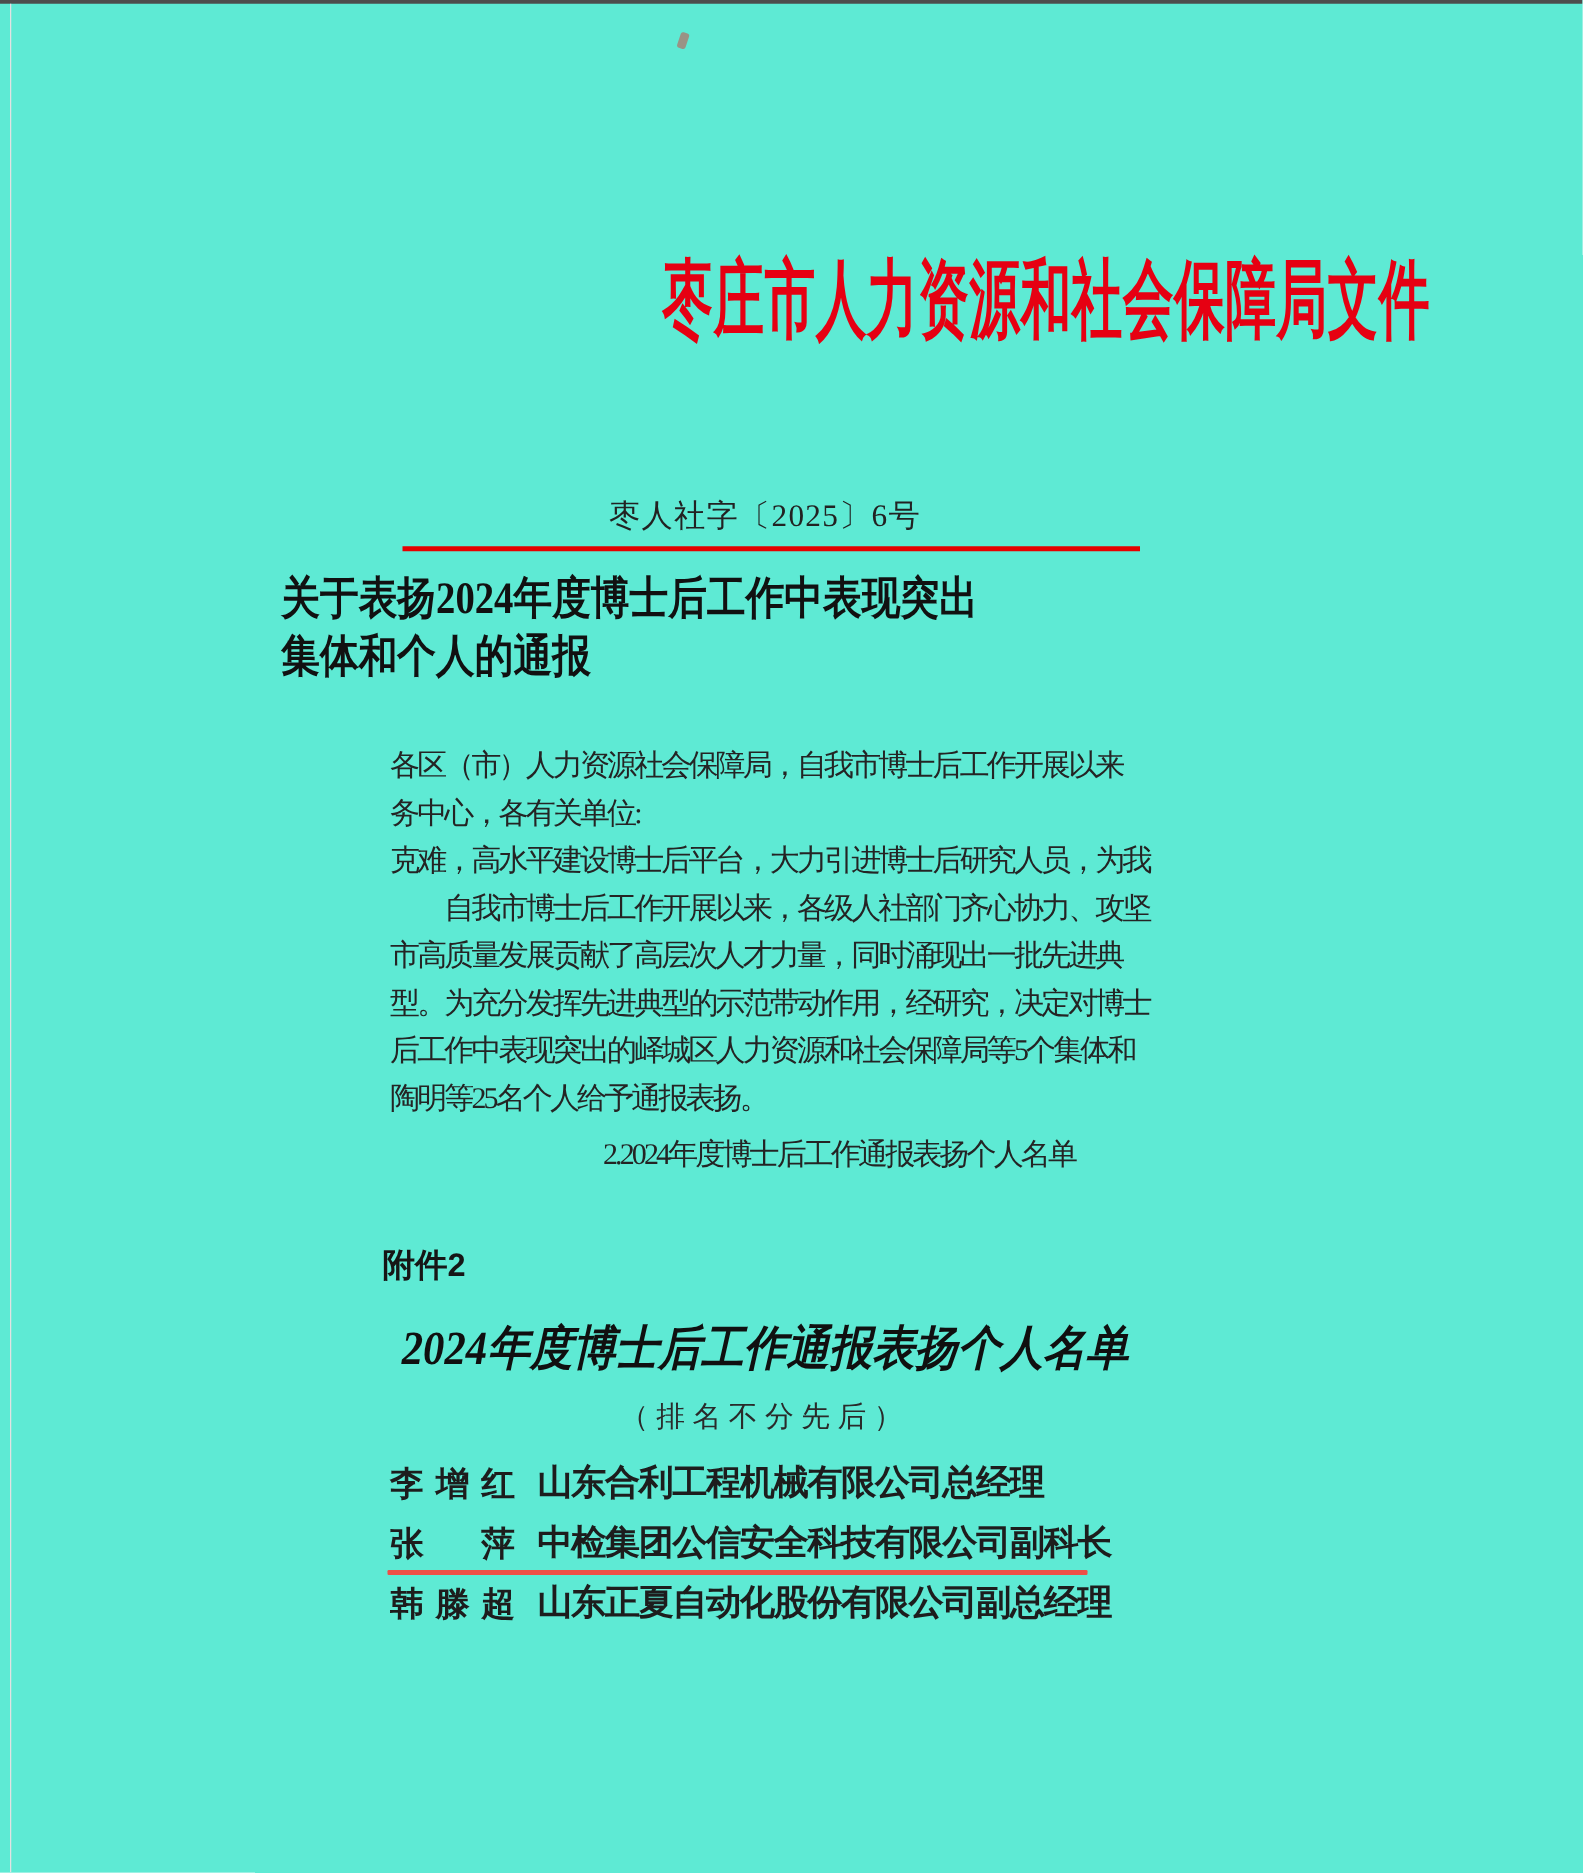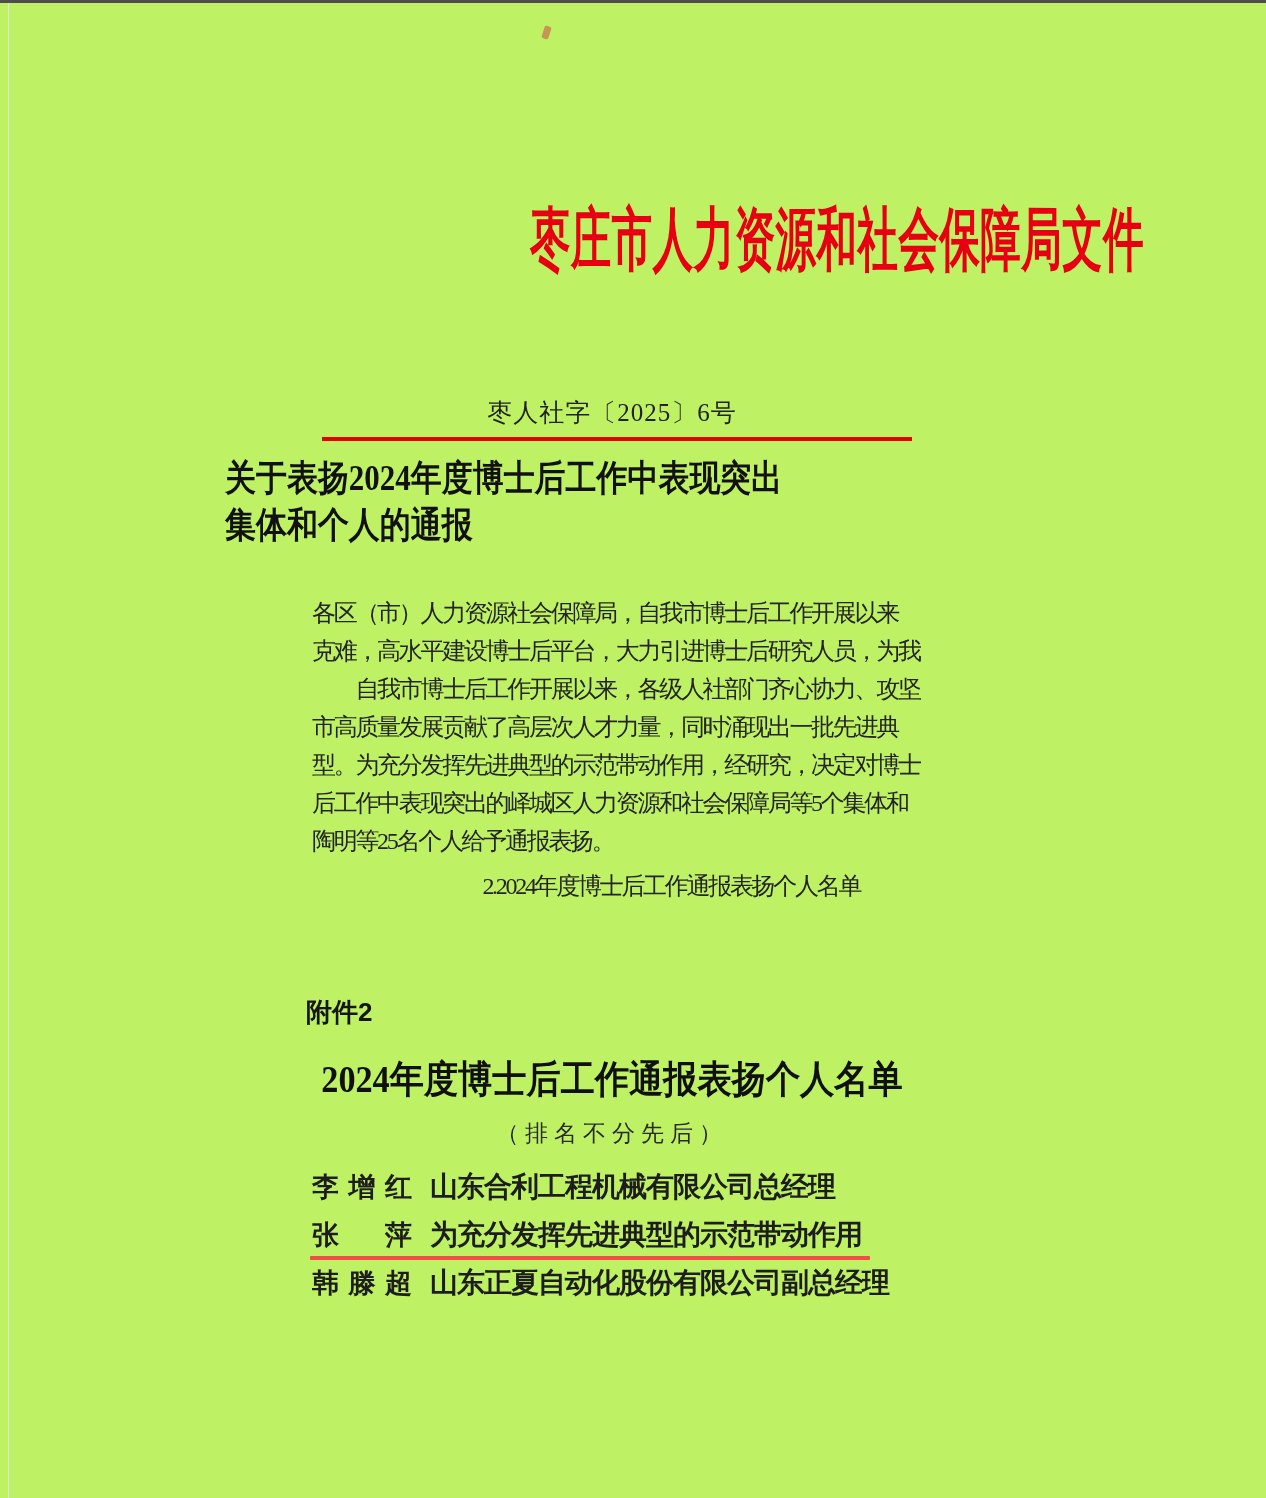--- a/index.html
+++ b/index.html
@@ -6,21 +6,21 @@
   body{
     width:1266px;height:1498px;
     background:#ffffff;
     font-family:"Liberation Serif","DejaVu Serif",serif;
     color:#1c1c1c;
     position:relative;
     overflow:hidden;
   }
   .page{
     position:absolute;inset:0;
-    background:#bef264;
+    background:#5eead4;
   }
   .scan-top-edge{
     position:absolute;left:0;top:0;width:1266px;height:3px;
     background:#4d4d4d;
   }
   .scan-left-edge{
     position:absolute;left:8px;top:3px;width:1px;height:1495px;
     background:#e2e2e2;
   }
   .scan-speck{
@@ -61,21 +61,21 @@
   }
   .body-line:last-child{margin-top:7px;text-align:center;}
   .attachment-label{
     position:absolute;left:306px;top:995px;
     font-family:"Liberation Sans","DejaVu Sans",sans-serif;
     font-size:26px;font-weight:600;color:#161616;letter-spacing:0;
   }
   .roster-title{
     position:absolute;left:162px;top:1055px;width:900px;
     text-align:center;font-size:38px;line-height:48px;font-weight:bold;
-    color:#101010;white-space:nowrap;
+    color:#101010;white-space:nowrap;font-style:italic;
   }
   .roster-title .tline{display:inline-block;transform:scaleX(.9);transform-origin:50% 50%;}
   .roster-subtitle{
     position:absolute;left:312px;top:1118px;width:600px;
     text-align:center;font-size:23px;letter-spacing:6px;color:#2a2a2a;
   }
   .roster-list{
     position:absolute;left:312px;top:1170px;width:620px;
   }
   .roster-row{
@@ -114,20 +114,21 @@
 
   <div class="red-rule"></div>
 
   <div class="doc-title">
     <span class="tline">关于表扬2024年度博士后工作中表现突出</span>
     <span class="tline">集体和个人的通报</span>
   </div>
 
   <div class="body-block">
     <div class="body-line">各区（市）人力资源社会保障局，自我市博士后工作开展以来</div>
+    <div class="body-line">务中心，各有关单位:</div>
     <div class="body-line">克难，高水平建设博士后平台，大力引进博士后研究人员，为我</div>
     <div class="body-line">　　自我市博士后工作开展以来，各级人社部门齐心协力、攻坚</div>
     <div class="body-line">市高质量发展贡献了高层次人才力量，同时涌现出一批先进典</div>
     <div class="body-line">型。为充分发挥先进典型的示范带动作用，经研究，决定对博士</div>
     <div class="body-line">后工作中表现突出的峄城区人力资源和社会保障局等5个集体和</div>
     <div class="body-line">陶明等25名个人给予通报表扬。</div>
     <div class="body-line">　　　　　2.2024年度博士后工作通报表扬个人名单</div>
   </div>
 
   <div class="attachment-label">附件2</div>
@@ -138,21 +139,21 @@
 
   <div class="roster-subtitle">（排名不分先后）</div>
 
   <div class="roster-list">
     <div class="roster-row">
       <span class="person-name">李增红</span>
       <span class="person-position">山东合利工程机械有限公司总经理</span>
     </div>
     <div class="roster-row">
       <span class="person-name">张萍</span>
-      <span class="person-position">为充分发挥先进典型的示范带动作用</span>
+      <span class="person-position">中检集团公信安全科技有限公司副科长</span>
     </div>
     <div class="roster-row">
       <span class="person-name">韩滕超</span>
       <span class="person-position">山东正夏自动化股份有限公司副总经理</span>
     </div>
     <div class="highlight-underline"></div>
   </div>
 
 </div>
 

